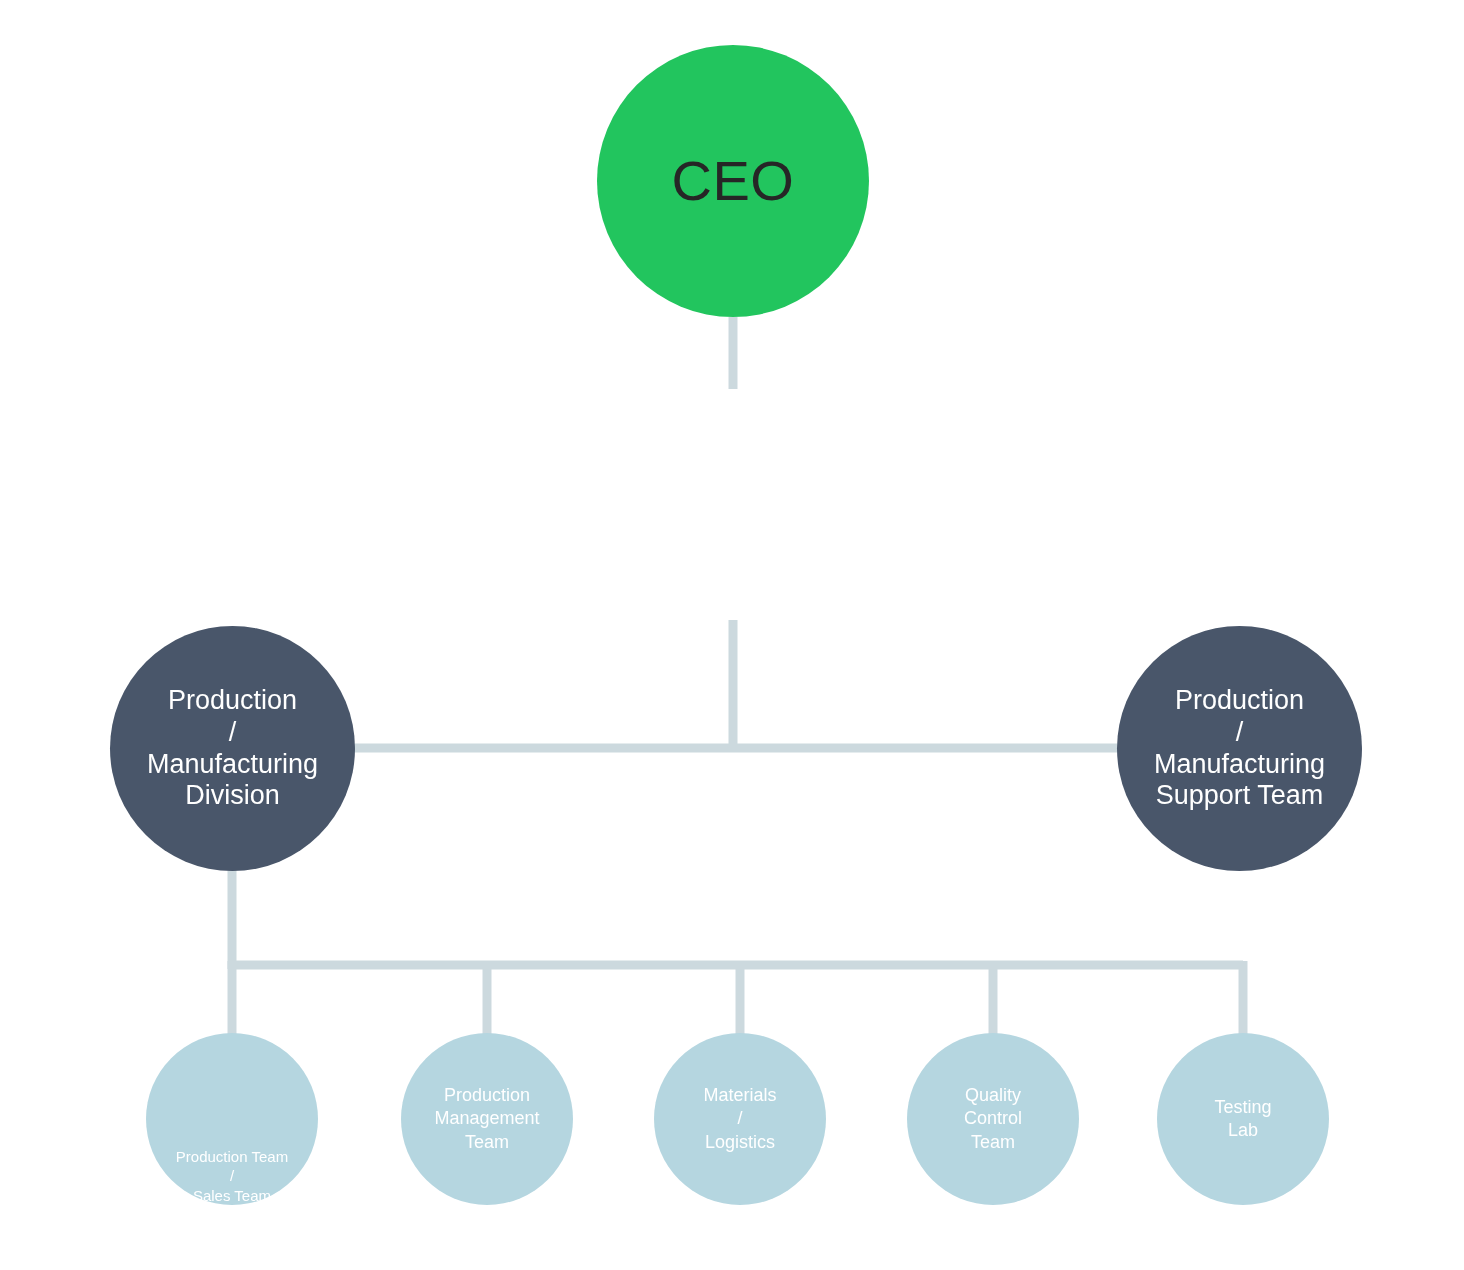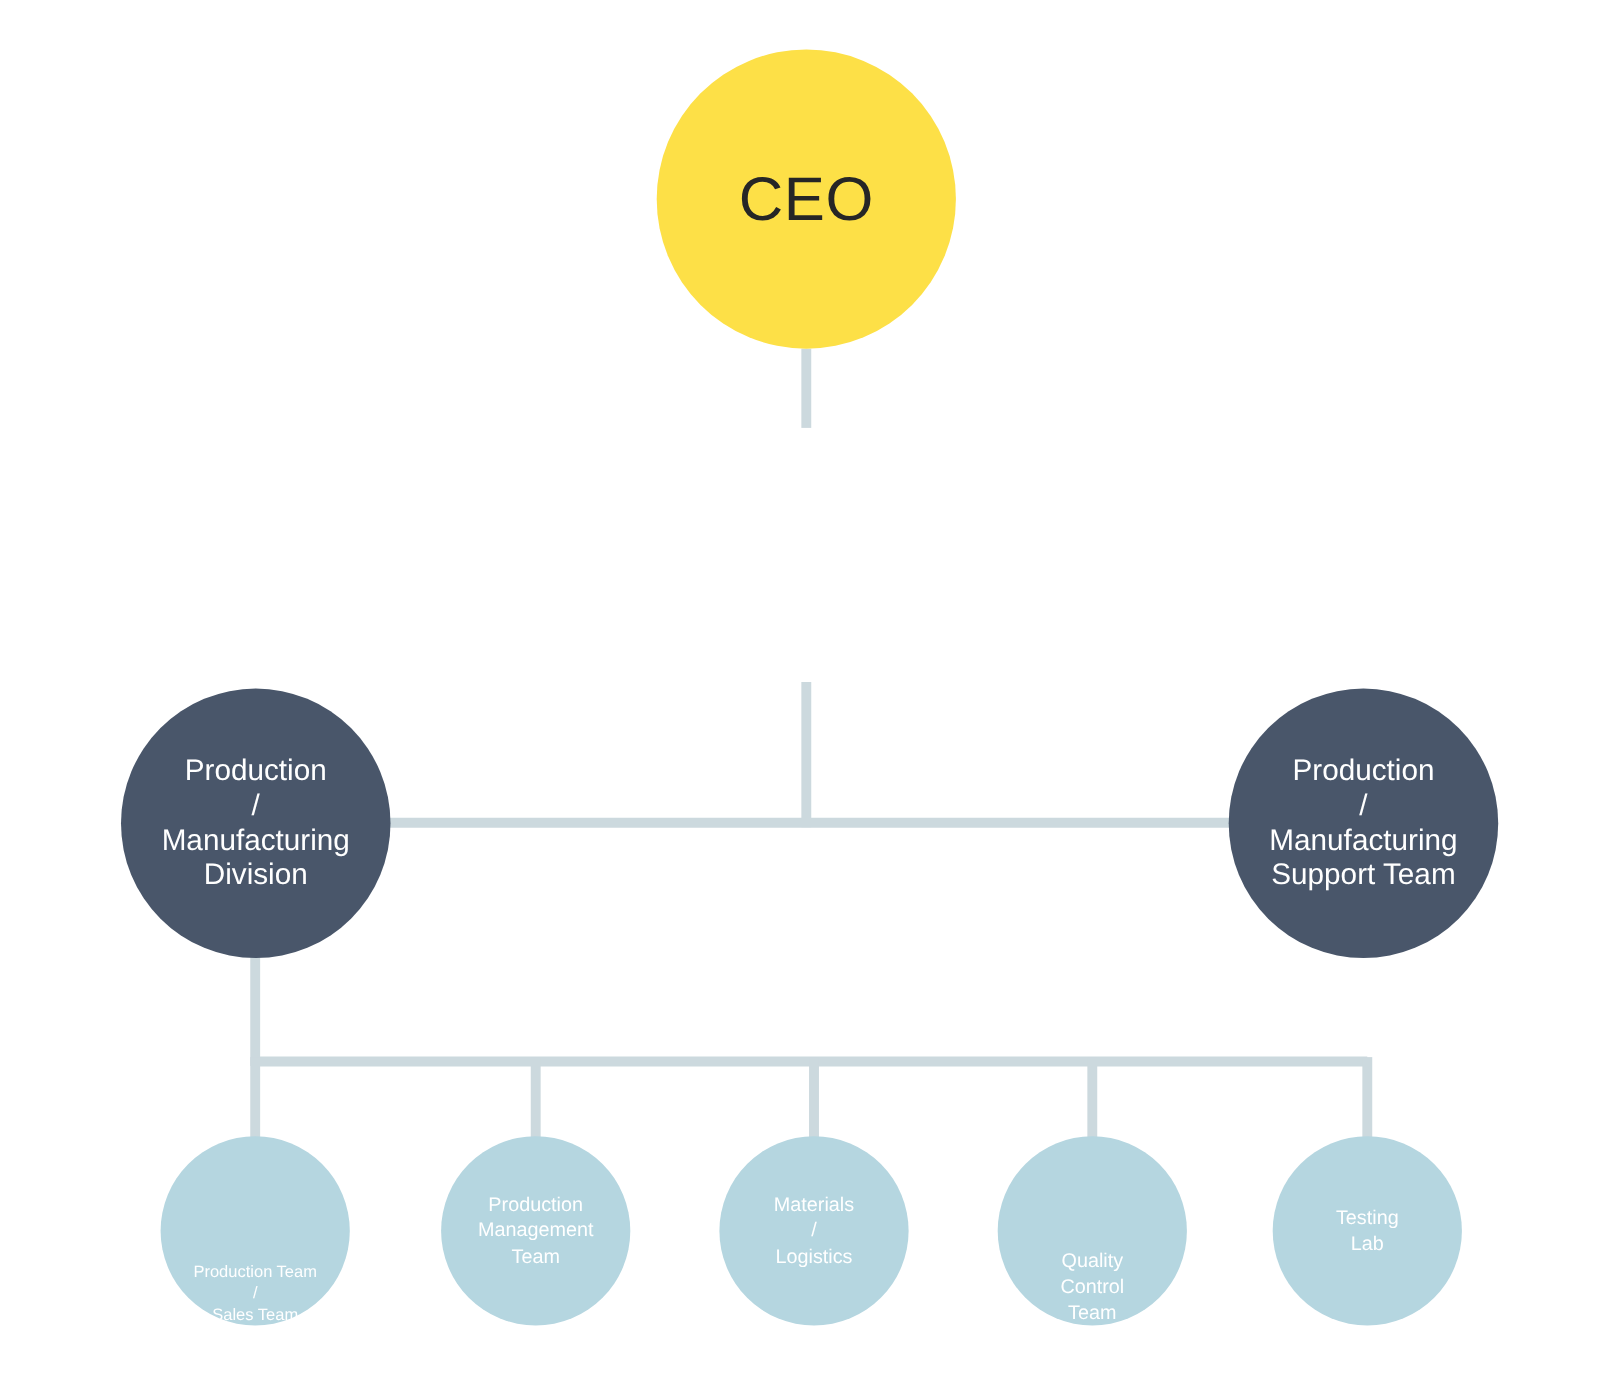--- a/index.html
+++ b/index.html
@@ -41,21 +41,21 @@
     white-space: pre-line;
     line-height: 1.18;
   }
 
   
   .node-ceo {
     left: 597px;
     top: 45px;
     width: 272px;
     height: 272px;
-    background: #fde047;
+    background: #22c55e;
   }
   .node-ceo .label {
     color: #262626;
     font-size: 56px;
     letter-spacing: 0.5px;
   }
 
   
   .node-dark {
     background: #49566a;
@@ -96,21 +96,21 @@
   }
   .node-leaf .label {
     color: #ffffff;
     font-size: 18px;
     line-height: 1.3;
   }
   .node-leaf.leaf-0 { left: 146px; align-items: flex-end; }
   .node-leaf.leaf-0 .label { font-size: 15px; }
   .node-leaf.leaf-1 { left: 401px; }
   .node-leaf.leaf-2 { left: 654px; }
-  .node-leaf.leaf-3 { left: 907px; align-items: flex-end; }
+  .node-leaf.leaf-3 { left: 907px; }
   .node-leaf.leaf-4 { left: 1157px; }
 </style>
 </head>
 <body>
 
 <div id="org-chart">
 
   <svg class="connectors" viewBox="0 0 1464 1270" width="1464" height="1270" aria-hidden="true">
     <g stroke="#ccd9de" stroke-width="9" fill="none" stroke-linecap="butt">
 

